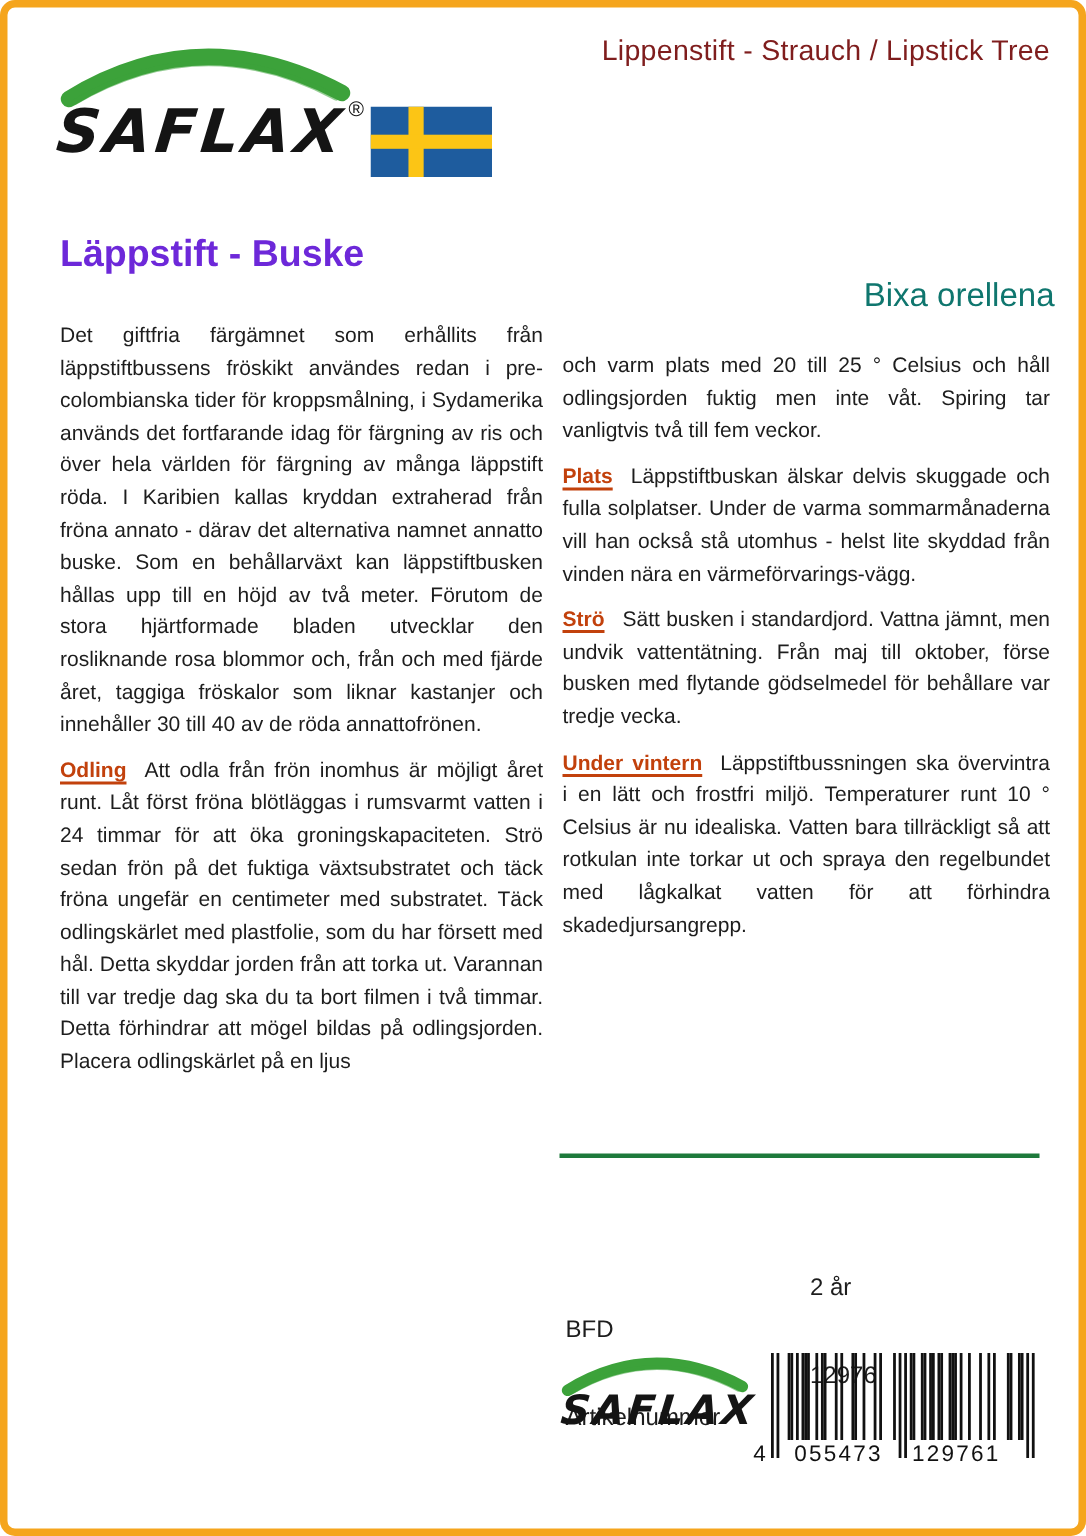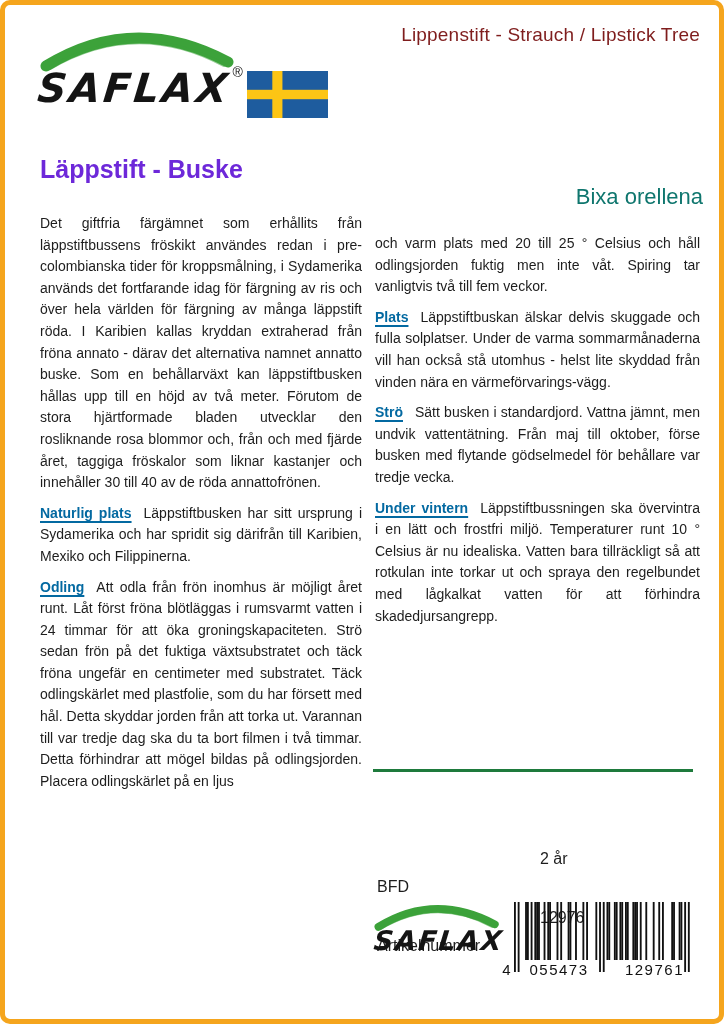--- a/index.html
+++ b/index.html
@@ -31,37 +31,37 @@
   
   .page-title{position:absolute;left:40px;top:155px;font-size:25px;font-weight:bold;color:#6d28d9;}
   .botanical{position:absolute;right:21px;top:184px;font-size:22px;color:#0f766e;}
 
   
   .col{position:absolute;top:213px;font-size:14px;line-height:21.6px;text-align:justify;color:#1d1d1d;}
   .col-left{left:40px;width:322px;}
   .col-right{left:375px;width:325px;margin-top:20px;}
   .col p{margin:0 0 9px 0;}
   .sec-head{
-    color:#0369a1;font-weight:bold;margin-right:12px;
+    color:#c2410c;font-weight:bold;margin-right:12px;
     text-decoration:underline;text-decoration-thickness:2px;text-underline-offset:3px;
   }
 
   .divider{position:absolute;left:373px;top:769px;width:320px;height:3px;background:#1E7A3C;}
 
   
   .info{position:absolute;left:377px;top:850px;font-size:16px;}
   .info-row{display:flex;margin-bottom:13px;}
   .info-label{width:163px;margin-top:28px;}
 
   
   .barcode{position:absolute;left:514px;top:902px;width:176px;height:90px;}
   .barcode-digits span{position:absolute;top:59px;font-size:15px;letter-spacing:1.5px;color:#111;}
   .bc-first{left:-16px;width:14px;text-align:right;}
   .bc-left{left:7px;width:76px;text-align:center;}
-  .bc-right{left:94px;width:76px;text-align:right;}
+  .bc-right{left:94px;width:76px;text-align:left;}
 </style>
 </head>
 <body>
 
 <div class="frame"></div>
 
 <div class="header-trans">Lippenstift - Strauch / Lipstick Tree</div>
 
 <div class="logo-top">
   <svg class="arc-svg" width="200" height="46" viewBox="0 0 200 46">
@@ -78,23 +78,20 @@
   <rect x="0" y="0" width="16" height="10" fill="#1E5C9E"></rect>
   <rect x="5" y="0" width="2" height="10" fill="#FCC515"></rect>
   <rect x="0" y="4" width="16" height="2" fill="#FCC515"></rect>
 </svg>
 
 <div class="page-title">Läppstift - Buske</div>
 <div class="botanical">Bixa orellena</div>
 
 <div class="col col-left">
   <p>Det giftfria färgämnet som erhållits från läppstiftbussens fröskikt användes redan i pre-colombianska tider för kroppsmålning, i Sydamerika används det fortfarande idag för färgning av ris och över hela världen för färgning av många läppstift röda. I Karibien kallas kryddan extraherad från fröna annato - därav det alternativa namnet annatto buske. Som en behållarväxt kan läppstiftbusken hållas upp till en höjd av två meter. Förutom de stora hjärtformade bladen utvecklar den rosliknande rosa blommor och, från och med fjärde året, taggiga fröskalor som liknar kastanjer och innehåller 30 till 40 av de röda annattofrönen.</p>
-  <p>
-    <span class="sec-head">Naturlig plats</span><span>Läppstiftbusken har sitt ursprung i Sydamerika och har spridit sig därifrån till Karibien, Mexiko och Filippinerna.</span>
-  </p>
   <p>
     <span class="sec-head">Odling</span><span>Att odla från frön inomhus är möjligt året runt. Låt först fröna blötläggas i rumsvarmt vatten i 24 timmar för att öka groningskapaciteten. Strö sedan frön på det fuktiga växtsubstratet och täck fröna ungefär en centimeter med substratet. Täck odlingskärlet med plastfolie, som du har försett med hål. Detta skyddar jorden från att torka ut. Varannan till var tredje dag ska du ta bort filmen i två timmar. Detta förhindrar att mögel bildas på odlingsjorden. Placera odlingskärlet på en ljus</span>
   </p>
 </div>
 
 <div class="col col-right">
   <p>och varm plats med 20 till 25 ° Celsius och håll odlingsjorden fuktig men inte våt. Spiring tar vanligtvis två till fem veckor.</p>
   <p>
     <span class="sec-head">Plats</span><span>Läppstiftbuskan älskar delvis skuggade och fulla solplatser. Under de varma sommarmånaderna vill han också stå utomhus - helst lite skyddad från vinden nära en värmeförvarings-vägg.</span>
   </p>

